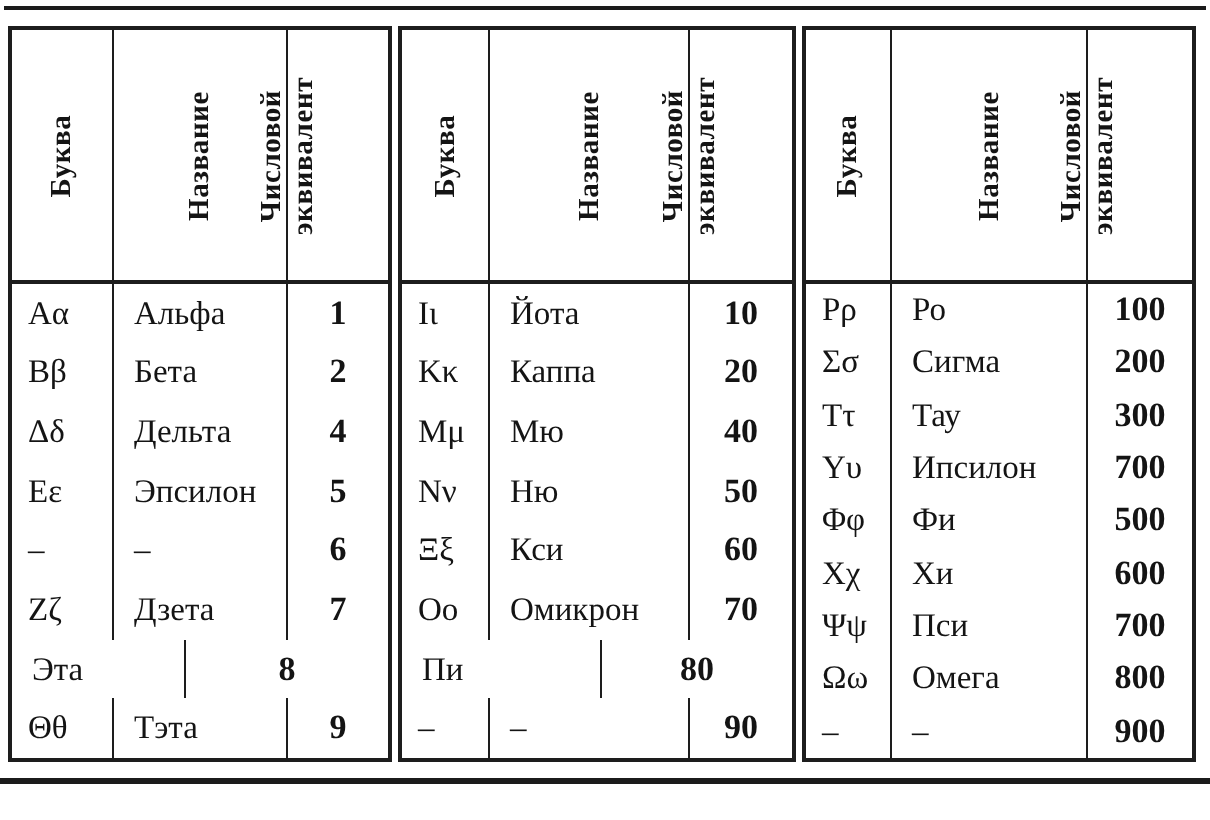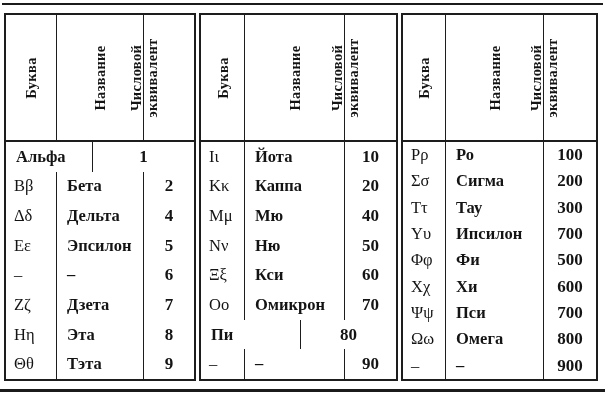--- a/index.html
+++ b/index.html
@@ -74,21 +74,21 @@
   .c {
     box-sizing: border-box;
     border-right: 1.5px solid #1d1d1d;
     display: flex;
     align-items: center;
     font-size: 16.5px;
     overflow: hidden;
   }
   .c:last-child { border-right: none; }
   .c.letter { padding-left: 8px; }
-  .c.name   { padding-left: 10px; font-weight: bold; }
+  .c.name   { padding-left: 10px; }
   .c.num {
     flex: 1;
     justify-content: center;
     font-weight: bold;
     font-size: 17px;
     padding-left: 0;
   }
   .g1 .letter { width: 51px; }
   .g1 .name   { width: 87px; }
   .g2 .letter { width: 44px; }
@@ -114,20 +114,21 @@
         </div>
         <div class="hc num">
           <div class="rot">
             <div>Числовой</div>
             <div>эквивалент</div>
           </div>
         </div>
       </div>
       <div class="body">
         <div class="row">
+          <div class="c letter">Αα</div>
           <div class="c name">Альфа</div>
           <div class="c num">1</div>
         </div>
         <div class="row">
           <div class="c letter">Ββ</div>
           <div class="c name">Бета</div>
           <div class="c num">2</div>
         </div>
         <div class="row">
           <div class="c letter">Δδ</div>
@@ -143,21 +144,20 @@
           <div class="c letter">–</div>
           <div class="c name">–</div>
           <div class="c num">6</div>
         </div>
         <div class="row">
           <div class="c letter">Ζζ</div>
           <div class="c name">Дзета</div>
           <div class="c num">7</div>
         </div>
         <div class="row">
-          <div class="c letter">Ηη</div>
           <div class="c name">Эта</div>
           <div class="c num">8</div>
         </div>
         <div class="row">
           <div class="c letter">Θθ</div>
           <div class="c name">Тэта</div>
           <div class="c num">9</div>
         </div>
       </div>
     </div>

